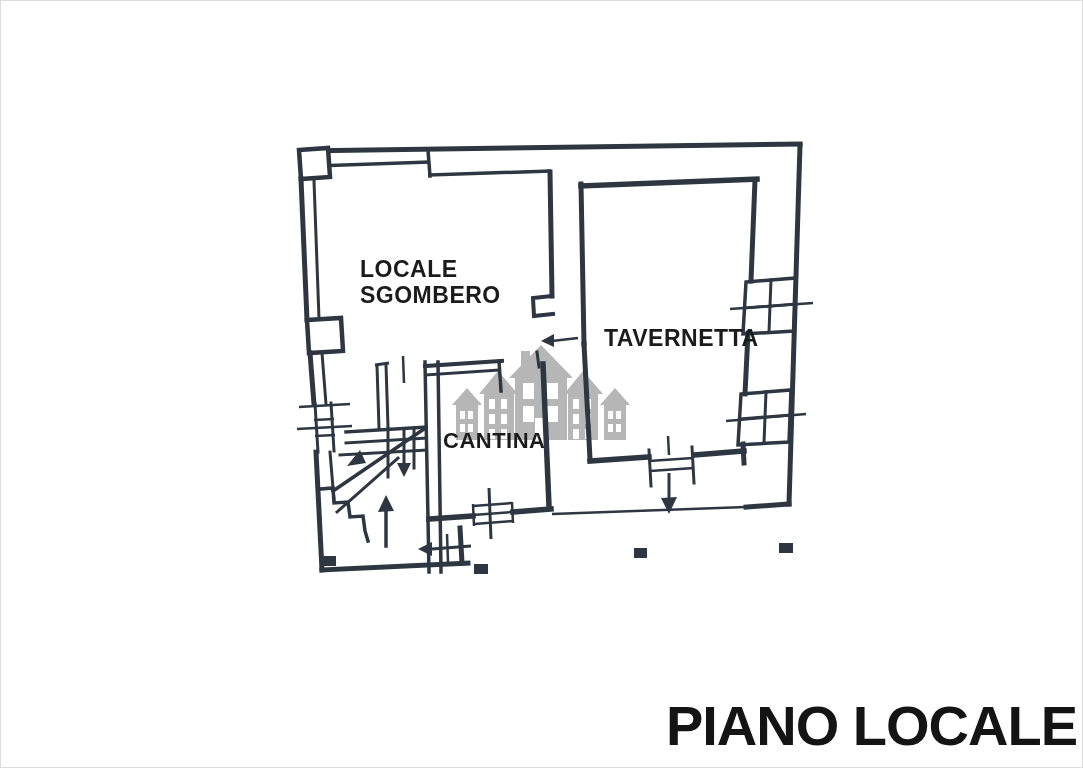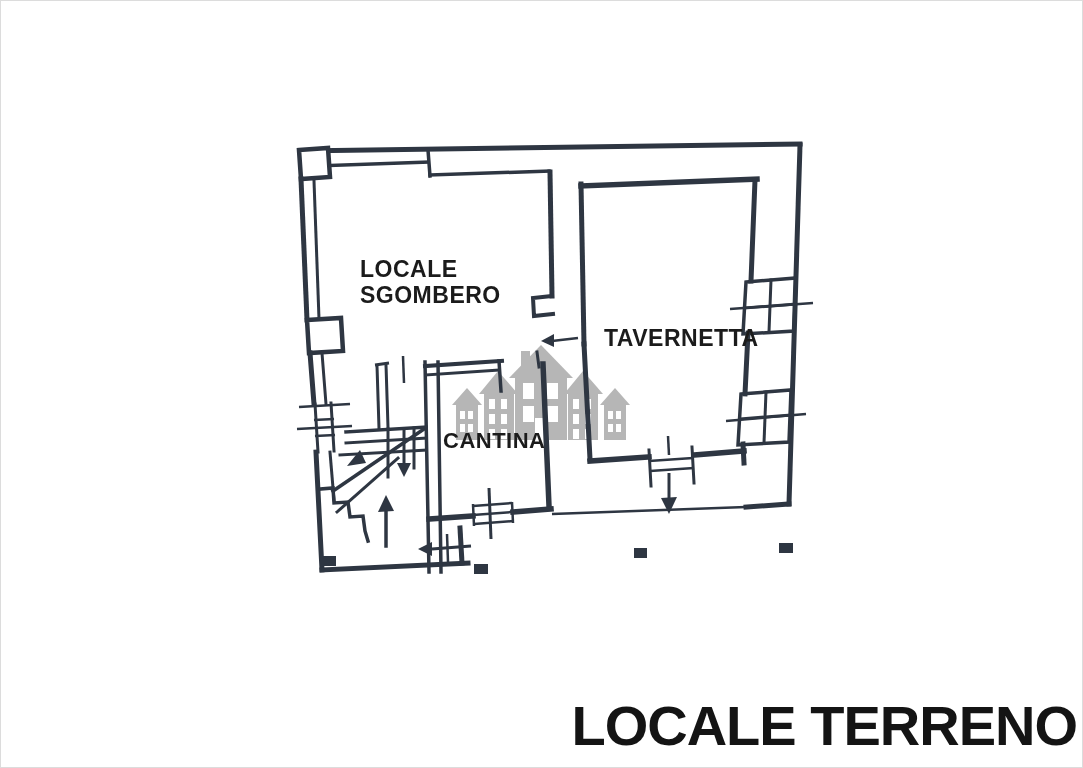--- a/index.html
+++ b/index.html
@@ -202,15 +202,15 @@
     <rect class="fillink" x="634" y="548" width="13" height="10"></rect>
     <rect class="fillink" x="779" y="543" width="14" height="10"></rect>
   </g>
 
   <text class="room" x="360" y="277">LOCALE</text>
   <text class="room" x="360" y="303">SGOMBERO</text>
   <text class="room" x="604" y="346">TAVERNETTA</text>
   <text class="room room-sm" x="443" y="448">CANTINA</text>
 </svg>
 
-<div class="floor-title">LOCALE TERRENO</div>
+<div class="floor-title">PIANO LOCALE</div>
 
 </div>
 
 </body></html>

